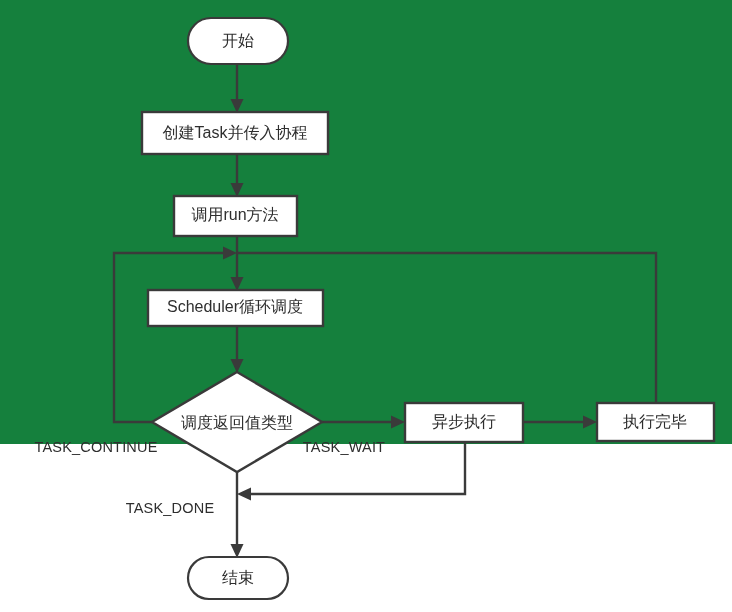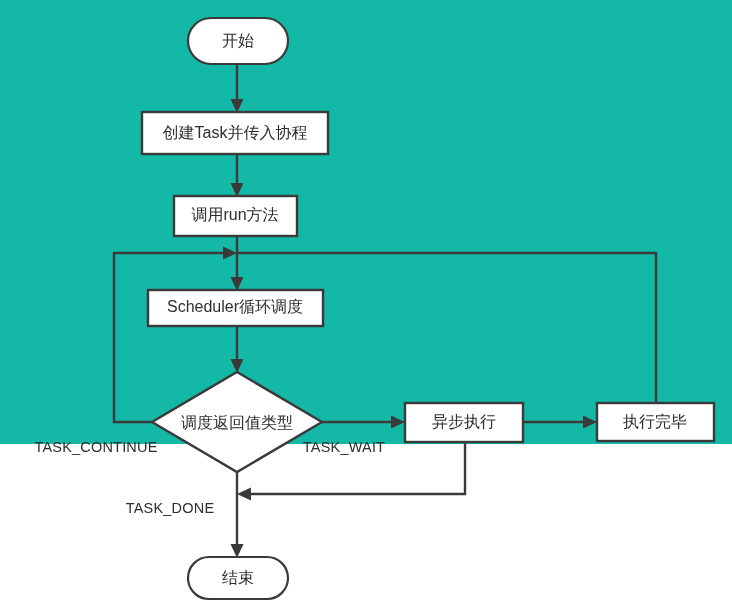--- a/index.html
+++ b/index.html
@@ -10,21 +10,21 @@
   body {
     width: 732px;
     height: 612px;
     font-family: "Liberation Sans", sans-serif;
     overflow: hidden;
   }
   #flowchart-root {
     position: relative;
     width: 732px;
     height: 444px;
-    background: #14b8a6;
+    background: #15803d;
   }
   svg.diagram {
     display: block;
     width: 732px;
     height: 612px;
   }
   .node-shape {
     fill: #ffffff;
     stroke: #3a3a3a;
     stroke-width: 2.4;

